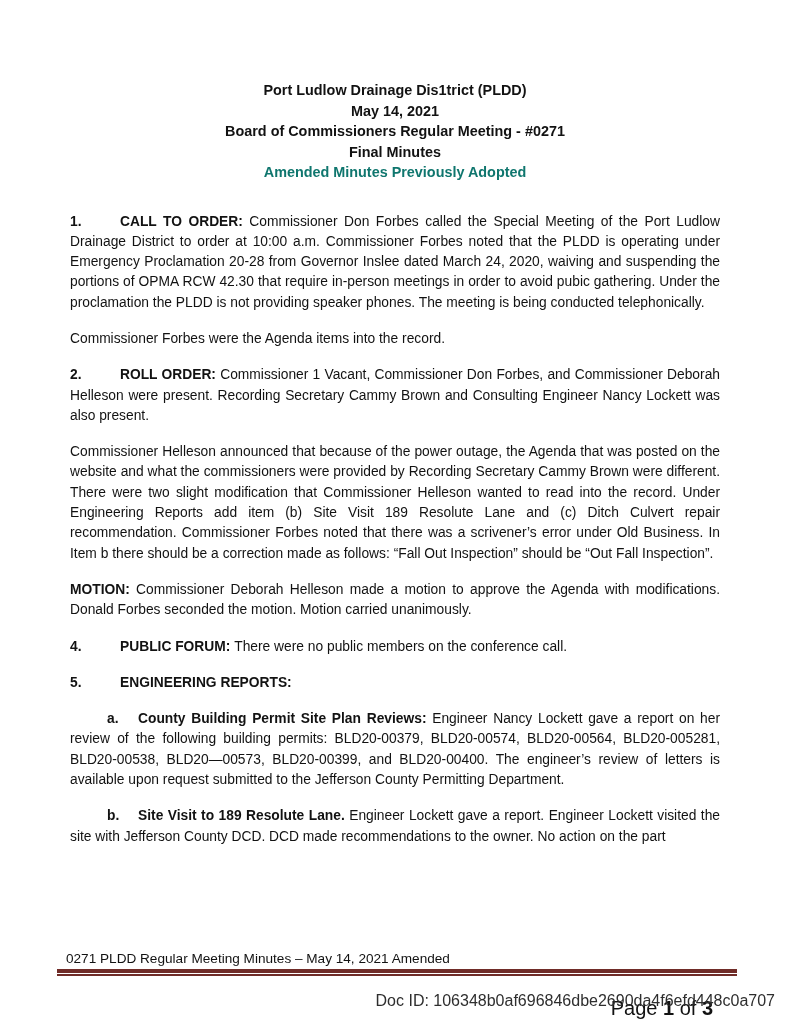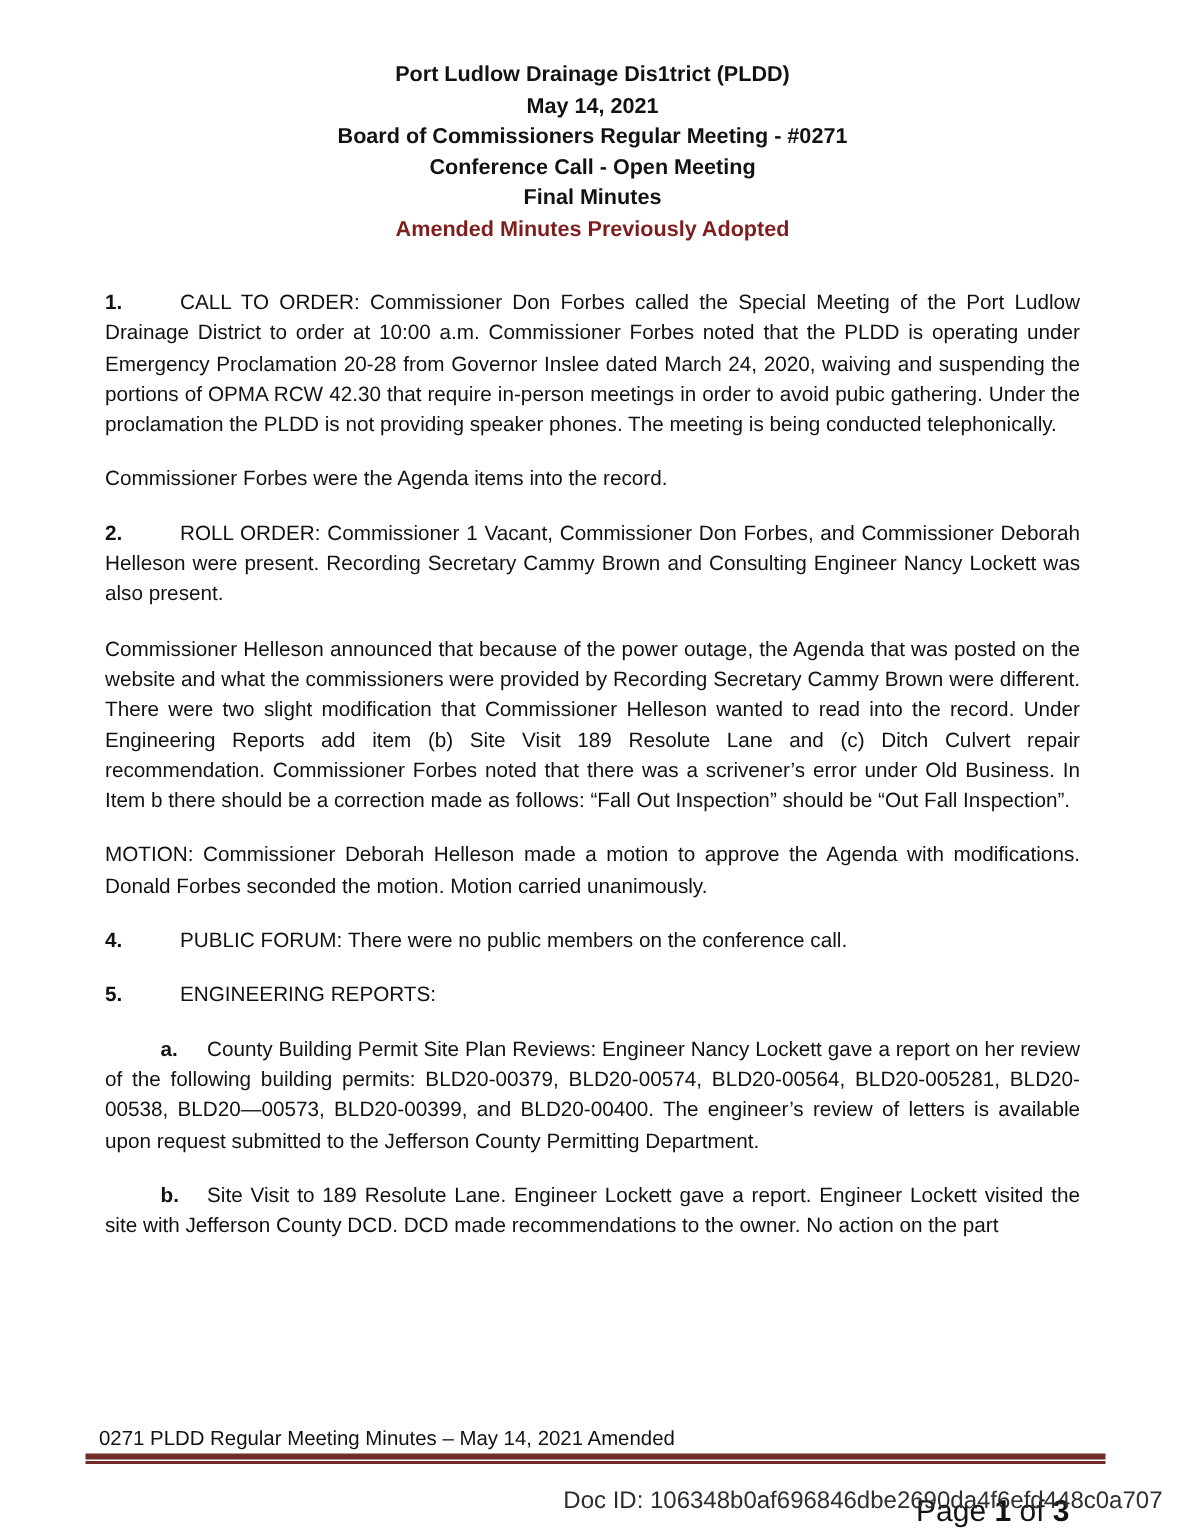--- a/index.html
+++ b/index.html
@@ -14,32 +14,32 @@
     font-family: "Liberation Sans", sans-serif;
     color: #121212;
     overflow: hidden;
   }
   .page {
     position: absolute;
     inset: 0;
     background: #ffffff;
   }
   .content {
-    padding: 40px 71px 0 70px;
+    padding: 80px 71px 0 70px;
   }
   
   .doc-header div {
     text-align: center;
     font-weight: bold;
     font-size: 14.4px;
     line-height: 20.5px;
     white-space: nowrap;
   }
   .doc-header .amended {
-    color: #7f1d1d;
+    color: #0f766e;
   }
   
   .doc-body {
     margin-top: 29px;
     font-size: 13.8px;
     line-height: 20.3px;
     text-align: justify;
   }
   .doc-body p {
     margin: 0 0 16px 0;
@@ -53,21 +53,21 @@
   .sub {
     text-indent: 37px;
   }
   .letter {
     display: inline-block;
     width: 31px;
     font-weight: bold;
     text-indent: 0;
   }
   .hd {
-    font-weight: normal;
+    font-weight: bold;
   }
   .hd::after {
     content: "\00a0";
   }
   
   .footer-left {
     position: absolute;
     left: 66px;
     top: 951px;
     font-size: 13.6px;
@@ -103,21 +103,20 @@
 </head>
 <body>
 
 <div class="page">
   <div class="content">
 
     <div class="doc-header">
       <div>Port Ludlow Drainage Dis1trict (PLDD)</div>
       <div>May 14, 2021</div>
       <div>Board of Commissioners Regular Meeting - #0271</div>
-      <div>Conference Call - Open Meeting</div>
       <div>Final Minutes</div>
       <div class="amended">Amended Minutes Previously Adopted</div>
     </div>
 
     <div class="doc-body">
 
       <p><span class="num">1.</span><span class="hd">CALL TO ORDER:</span><span>Commissioner Don Forbes called the Special Meeting of the Port Ludlow Drainage District to order at 10:00 a.m. Commissioner Forbes noted that the PLDD is operating under Emergency Proclamation 20-28 from Governor Inslee dated March 24, 2020, waiving and suspending the portions of OPMA RCW 42.30 that require in-person meetings in order to avoid pubic gathering. Under the proclamation the PLDD is not providing speaker phones. The meeting is being conducted telephonically.</span></p>
 
       <p><span>Commissioner Forbes were the Agenda items into the record.</span></p>
 

